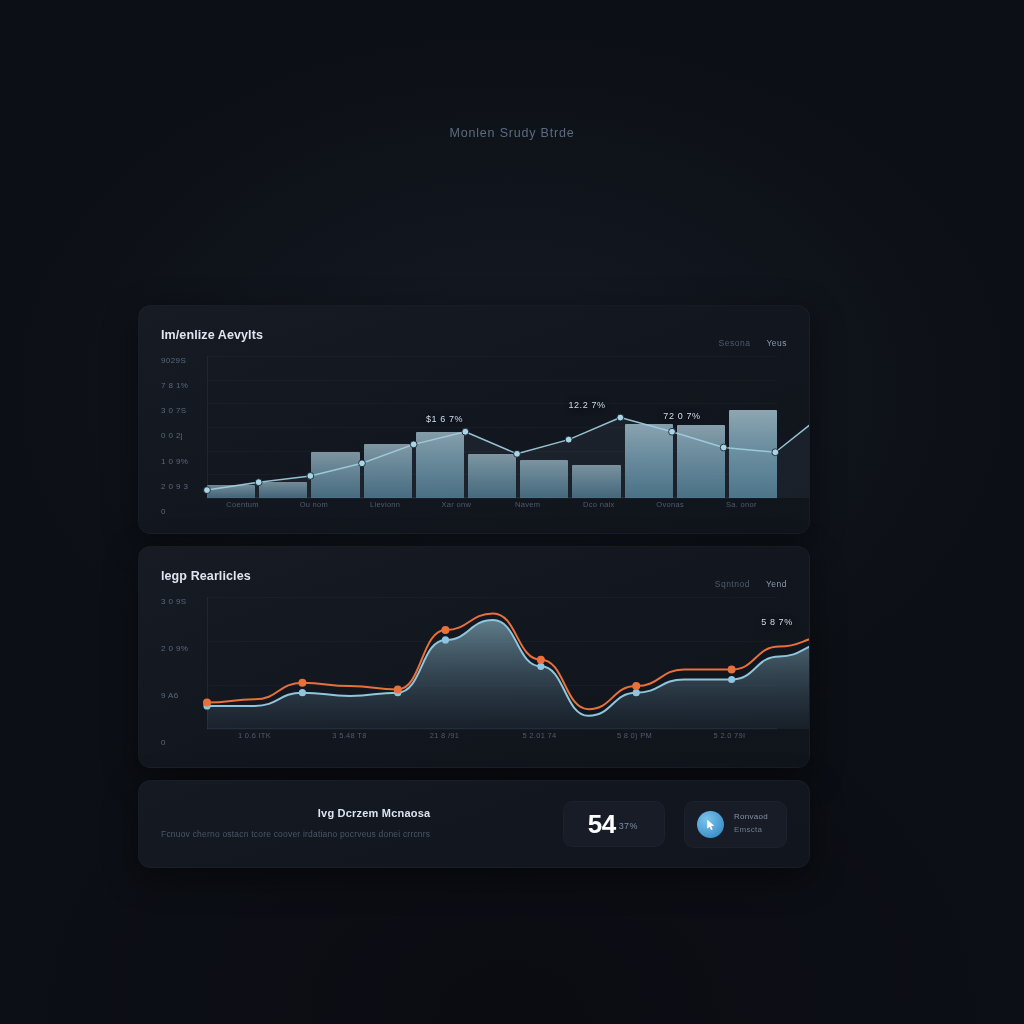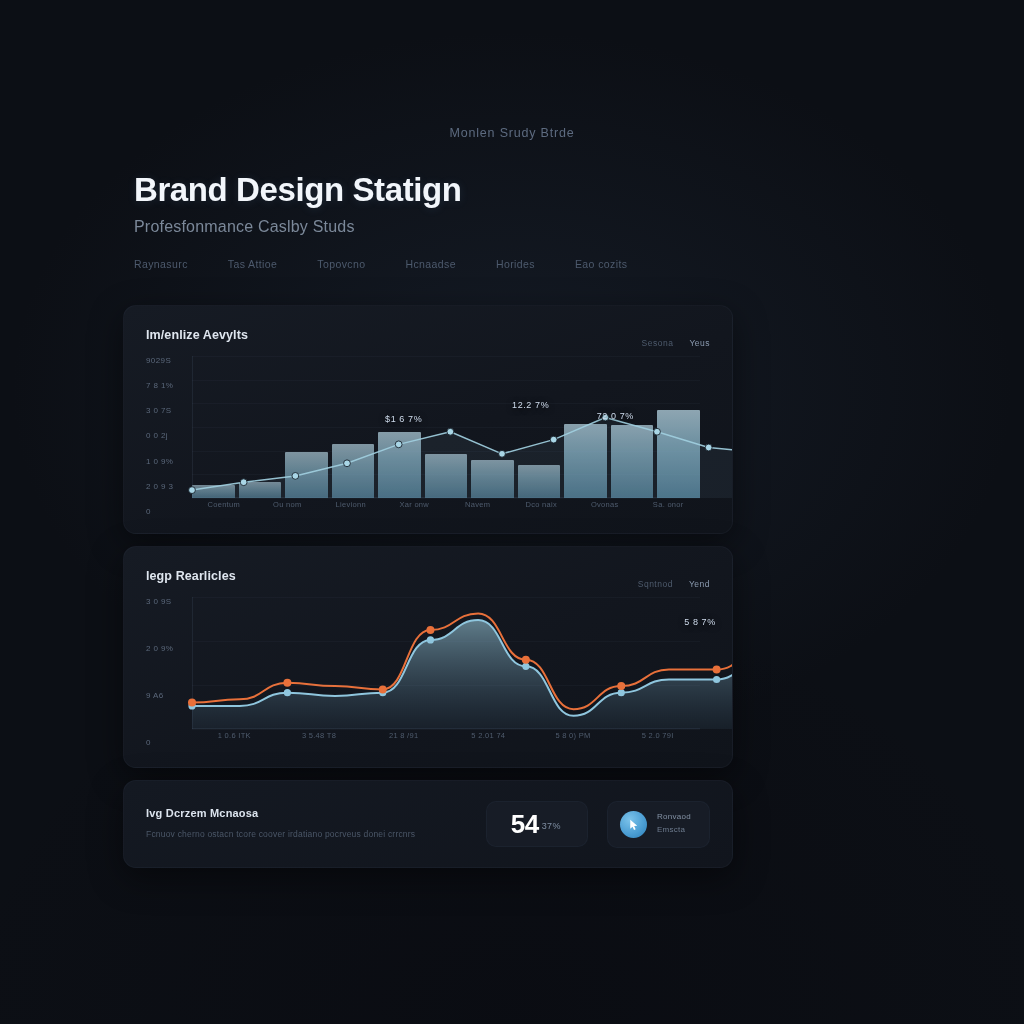--- a/index.html
+++ b/index.html
@@ -80,22 +80,22 @@
     gap: 40px;
     font-size: 10.5px;
     color: #4d5a6d;
     letter-spacing: 0.4px;
   }
   .navbar .nav-item { cursor: pointer; white-space: nowrap; }
 
   
   .card {
     position: absolute;
-    left: 123px;
-    width: 610px;
+    left: 138px;
+    width: 672px;
     background: linear-gradient(160deg, #161b24 0%, #12161e 55%, #10141b 100%);
     border: 1px solid rgba(120,150,190,0.055);
     border-radius: 13px;
     box-shadow: 0 10px 34px rgba(0,0,0,0.45);
     overflow: hidden;
   }
 
   #chart-card-1 { top: 305px; height: 229px; }
   #chart-card-2 { top: 546px; height: 222px; }
   #footer-card  { top: 780px; height: 88px; background: linear-gradient(160deg,#141922 0%,#11151d 100%); }
@@ -224,20 +224,21 @@
     justify-content: space-between;
     height: 100%;
     padding: 0 22px;
   }
   .footer-text { max-width: 420px; }
   .footer-title {
     font-size: 11px;
     font-weight: 700;
     color: #dce4ee;
     letter-spacing: 0.2px;
+    text-align: right;
   }
   .footer-desc {
     margin-top: 9px;
     font-size: 8.5px;
     line-height: 1.55;
     color: #4b5768;
     letter-spacing: 0.2px;
   }
 
   .footer-right { display: flex; align-items: flex-start; gap: 19px; }
@@ -290,32 +291,20 @@
 </style>
 </head>
 <body>
 
 <div class="bg-sheen"></div>
 
 <div class="page">
 
   <div class="eyebrow">Monlen Srudy Btrde</div>
 
-  <div class="header">
-    <div class="title">Brand Design Statign</div>
-    <div class="subtitle">Profesfonmance Caslby Studs</div>
-    <div class="navbar">
-      <div class="nav-item">Raynasurc</div>
-      <div class="nav-item">Tas Attioe</div>
-      <div class="nav-item">Topovcno</div>
-      <div class="nav-item">Hcnaadse</div>
-      <div class="nav-item">Horides</div>
-      <div class="nav-item">Eao cozits</div>
-    </div>
-  </div>
 
   <div class="card" id="chart-card-1">
     <div class="card-head">
       <div class="card-title">Im/enlize Aevylts</div>
       <div class="card-toggle">
         <span class="toggle-opt">Sesona</span>
         <span class="toggle-opt active">Yeus</span>
       </div>
     </div>
 

